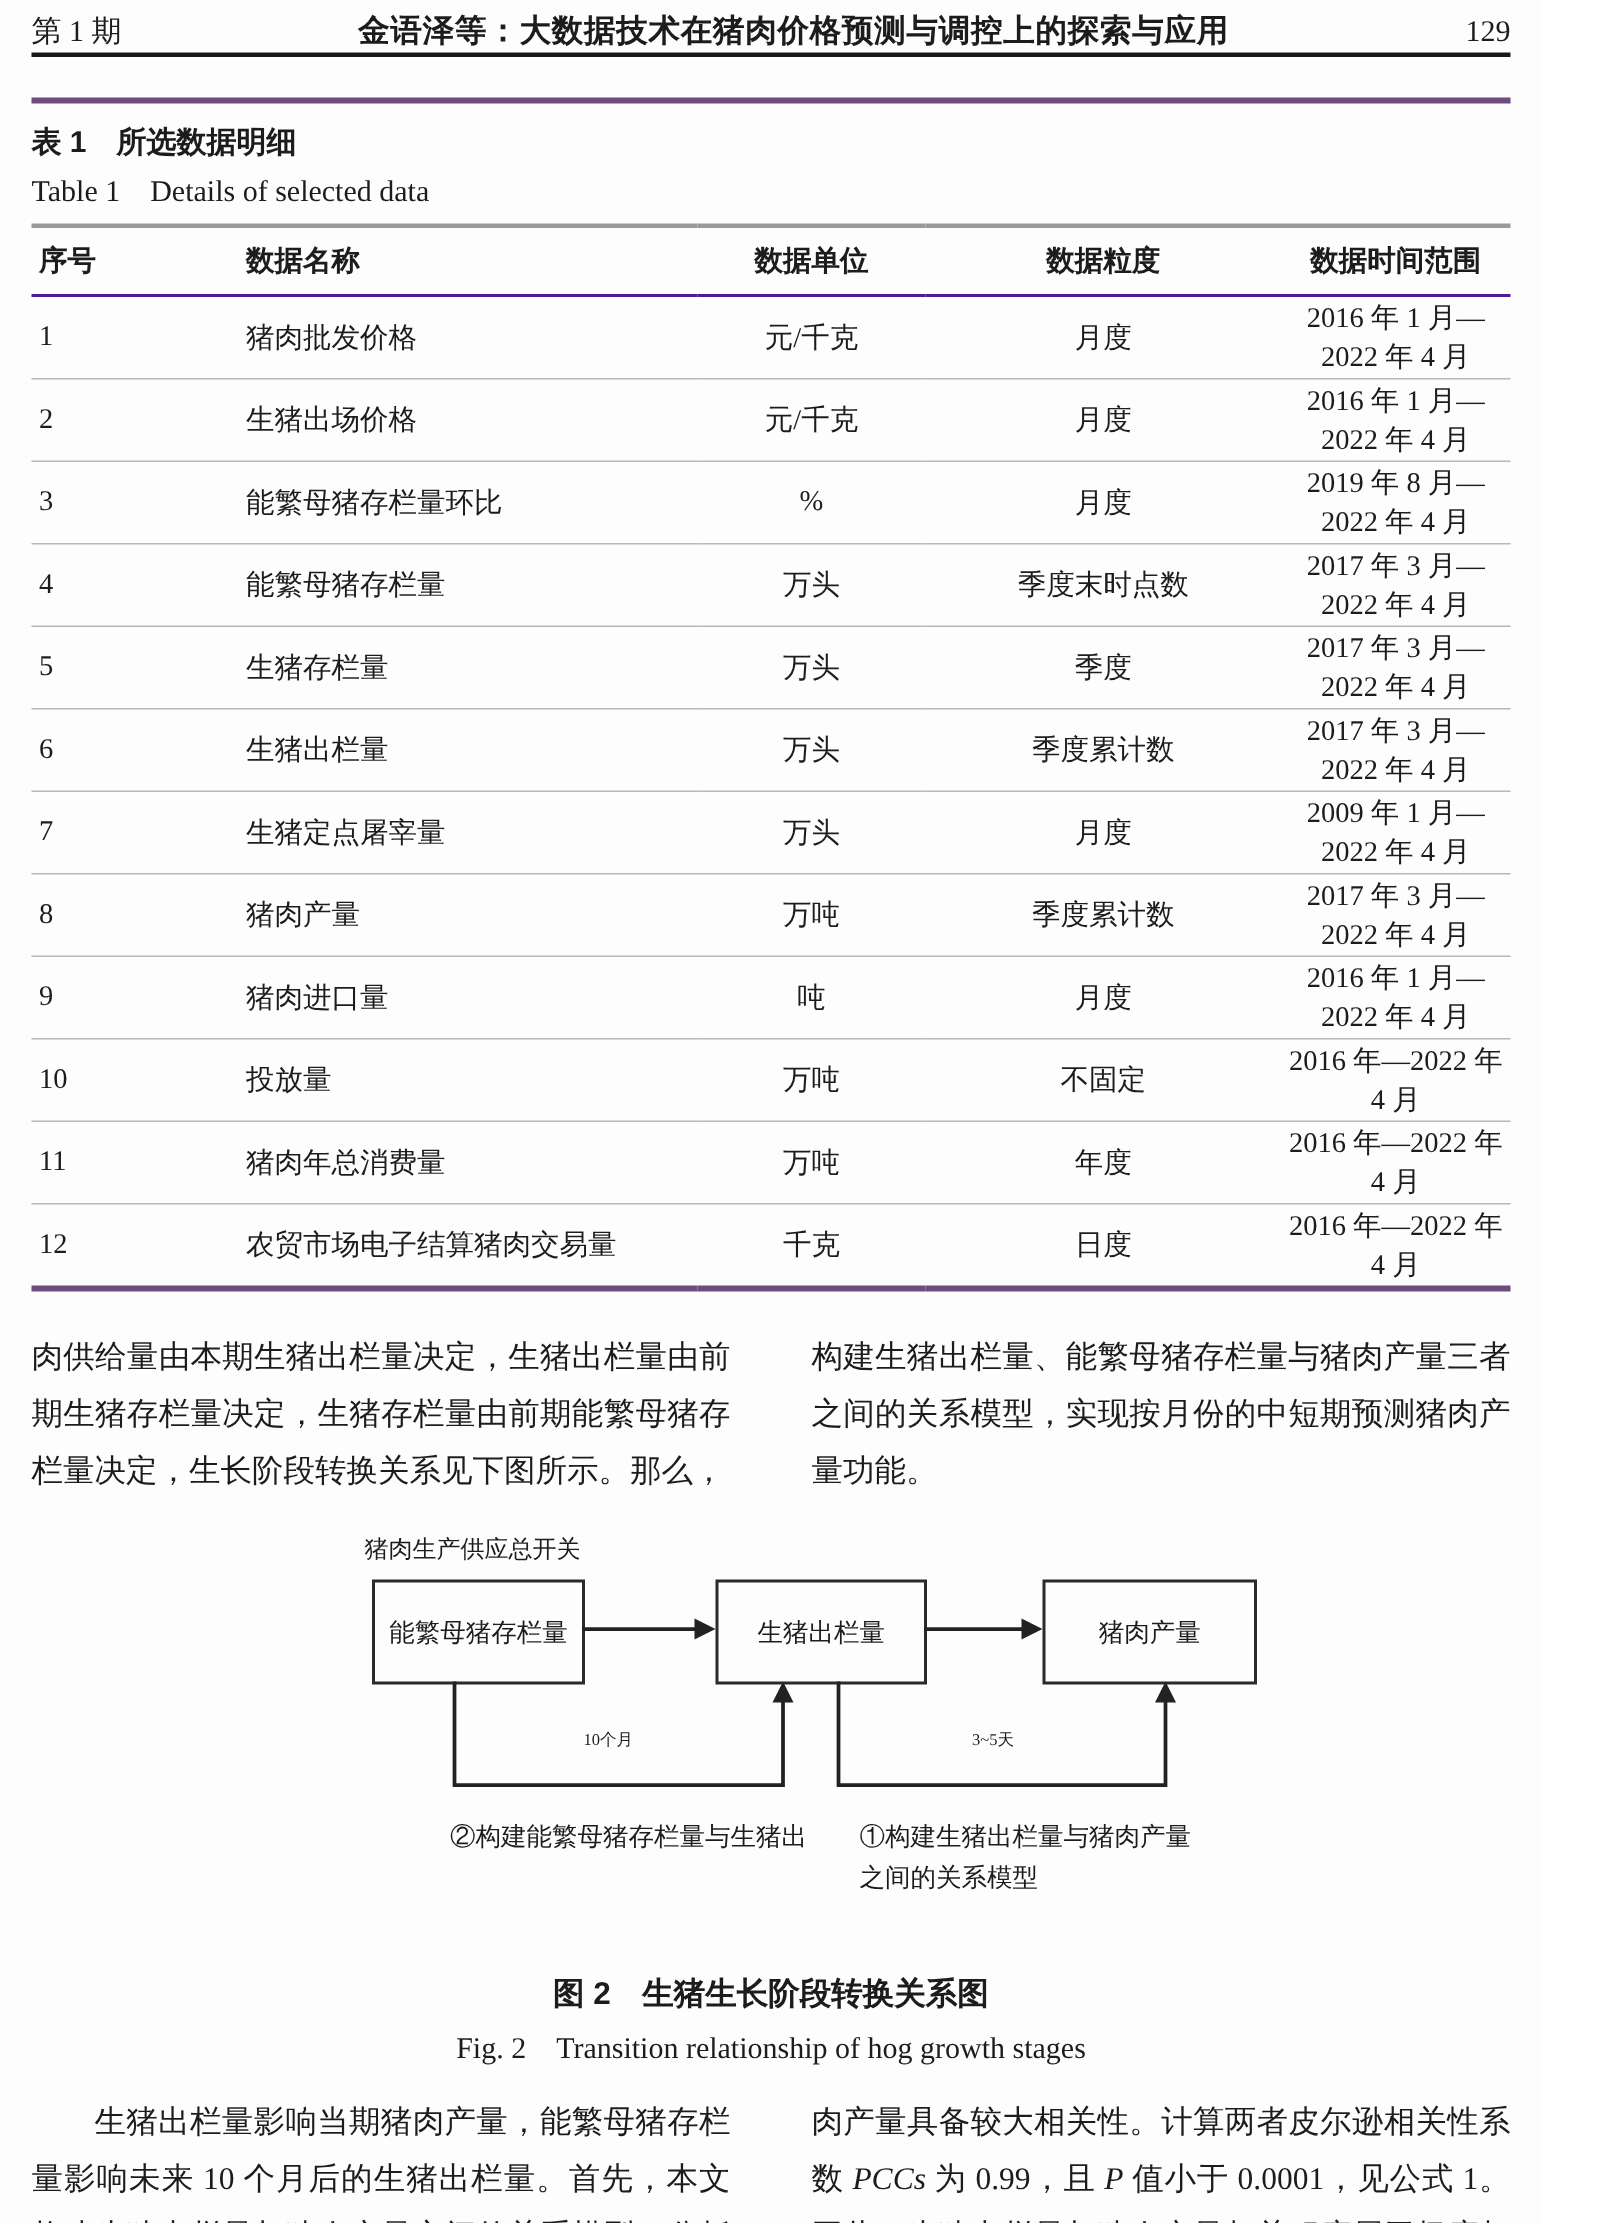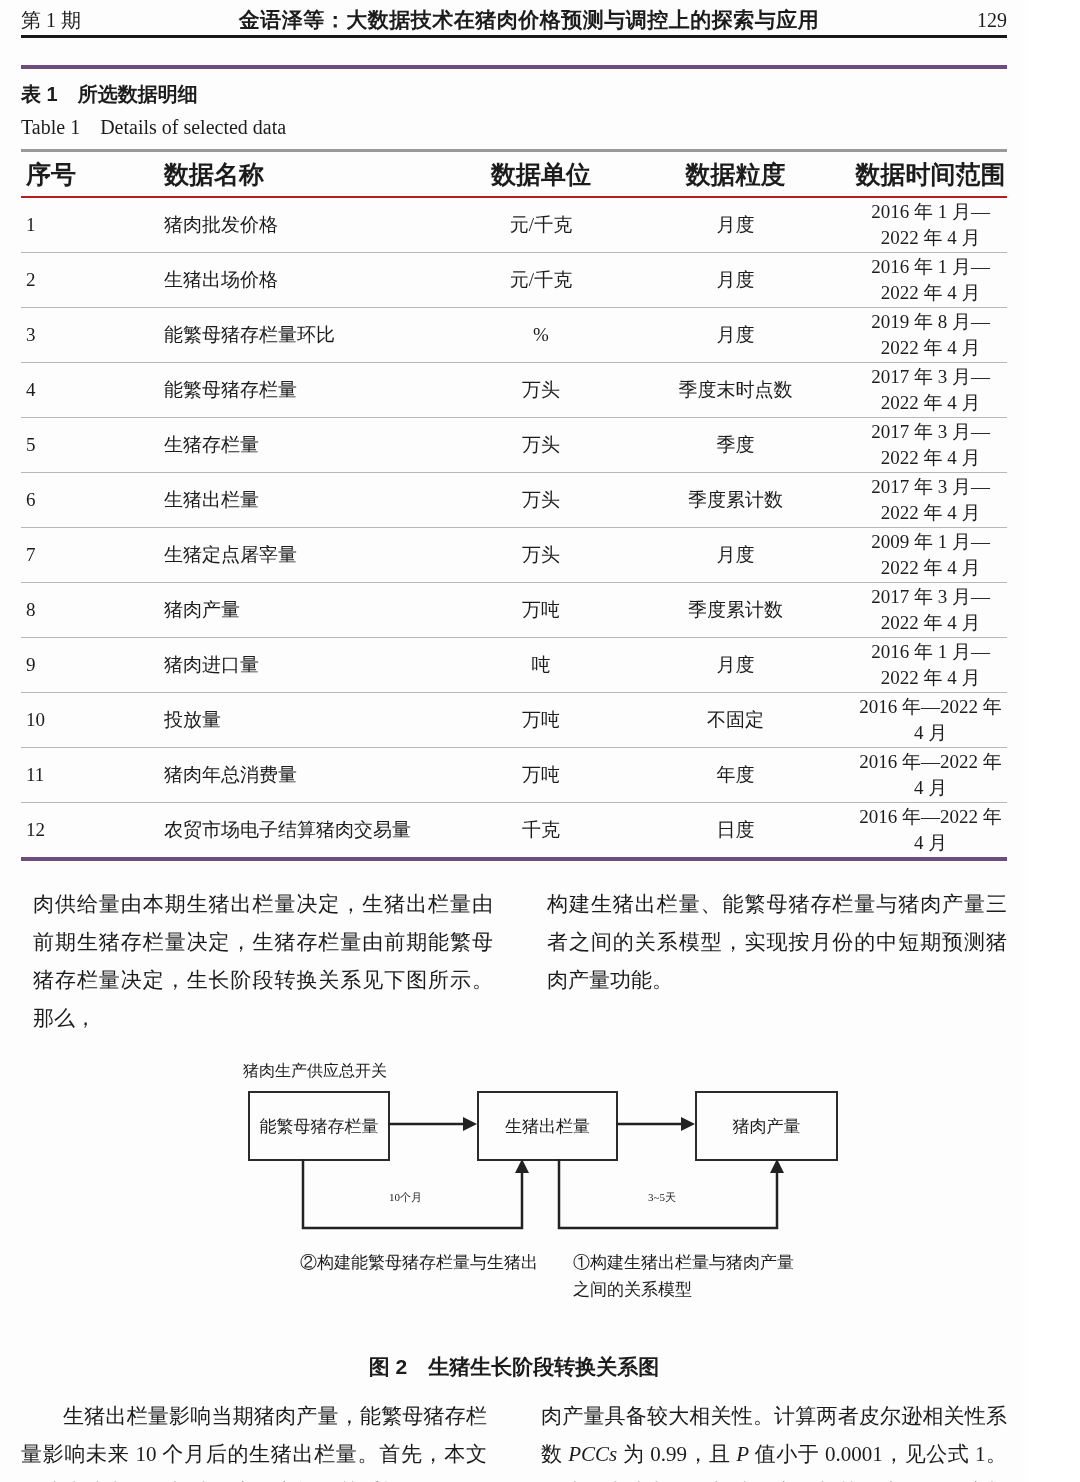--- a/index.html
+++ b/index.html
@@ -15,32 +15,32 @@
   .runhead .rtitle{font-family:"Liberation Sans","DejaVu Sans",sans-serif;font-weight:bold;font-size:21px;letter-spacing:.5px;}
   .rule-black{border:0;border-top:3px solid #181818;margin:3px 0 0 0;}
   .rule-purple{height:4px;background:#6C4D7E;margin-top:27px;}
   
   .tbl-title-zh{font-family:"Liberation Sans","DejaVu Sans",sans-serif;font-weight:bold;font-size:20px;margin-top:12px;}
   .tbl-title-en{font-size:20px;margin-top:6px;}
   
   table.datatable{width:100%;border-collapse:collapse;margin-top:8px;border-top:3px solid #9a9a9a;font-size:19px;}
   table.datatable th{
     font-family:"Liberation Sans","DejaVu Sans",sans-serif;font-weight:bold;
-    height:42px;border-bottom:2px solid #b91c1c;text-align:center;font-size:25px;margin-left:44px;
+    height:42px;border-bottom:2px solid #4c1d95;text-align:center;font-size:19px;margin-left:44px;
   }
   table.datatable td{height:36px;border-bottom:1px solid #b8b8b8;text-align:center;}
   table.datatable tr:last-child td{border-bottom:4px solid #6C4D7E;}
   table.datatable .c0{text-align:left;padding-left:5px;width:125px;}
   table.datatable .c1{text-align:left;padding-left:12px;width:300px;}
   table.datatable .c2{width:150px;}
   table.datatable .c3{width:235px;}
   
   .cols{display:flex;gap:54px;}
   .col{width:492px;font-size:21px;line-height:38px;text-align:justify;}
-  .mt1{margin-top:24px;margin-left:12px;}
+  .mt1{margin-top:24px;}
   .indent{text-indent:2em;}
   .sup-ref{font-size:13px;vertical-align:super;line-height:0;}
   
   .figure{position:relative;height:258px;margin-top:16px;}
   .dbox{position:absolute;border:2px solid #2b2b2b;display:flex;align-items:center;justify-content:center;font-size:17px;background:#fdfdfd;}
   .fig-label{position:absolute;font-size:16px;}
   .loop-label{position:absolute;font-size:11px;}
   .fig-note{position:absolute;font-size:17px;line-height:27px;}
   .figure svg{position:absolute;left:0;top:0;}
   .caption-zh{text-align:center;font-family:"Liberation Sans","DejaVu Sans",sans-serif;font-weight:bold;font-size:21px;margin-top:42px;}
@@ -196,19 +196,20 @@
     <div class="fig-note" style="left:279px;top:196px;">
       <span class="noteline">②构建能繁母猪存栏量与生猪出</span>
     </div>
     <div class="fig-note" style="left:552px;top:196px;">
       <span class="noteline">①构建生猪出栏量与猪肉产量</span>
       <span class="noteline">之间的关系模型</span>
     </div>
   </div>
 
   <div class="caption-zh">图 2　生猪生长阶段转换关系图</div>
+  <div class="caption-en">Fig. 2　Transition relationship of hog growth stages</div>
 
   <div class="cols" style="margin-top:16px;">
     <div class="col indent">生猪出栏量影响当期猪肉产量，能繁母猪存栏量影响未来 10 个月后的生猪出栏量。首先，本文构建生猪出栏量与猪肉产量之间的关系模型。分析生猪出栏量与猪肉产量之间相关性，生猪出栏量与猪</div>
     <div class="col"><span>肉产量具备较大相关性。计算两者皮尔逊相关性系数 </span><i>PCCs</i><span> 为 0.99，且 </span><i>P</i><span> 值小于 0.0001，见公式 1。因此，生猪出栏量与猪肉产量相关程度属于极度相关</span><span class="sup-ref">[11]</span><span>。</span></div>
   </div>
 
 </div>
 
 </body></html>

